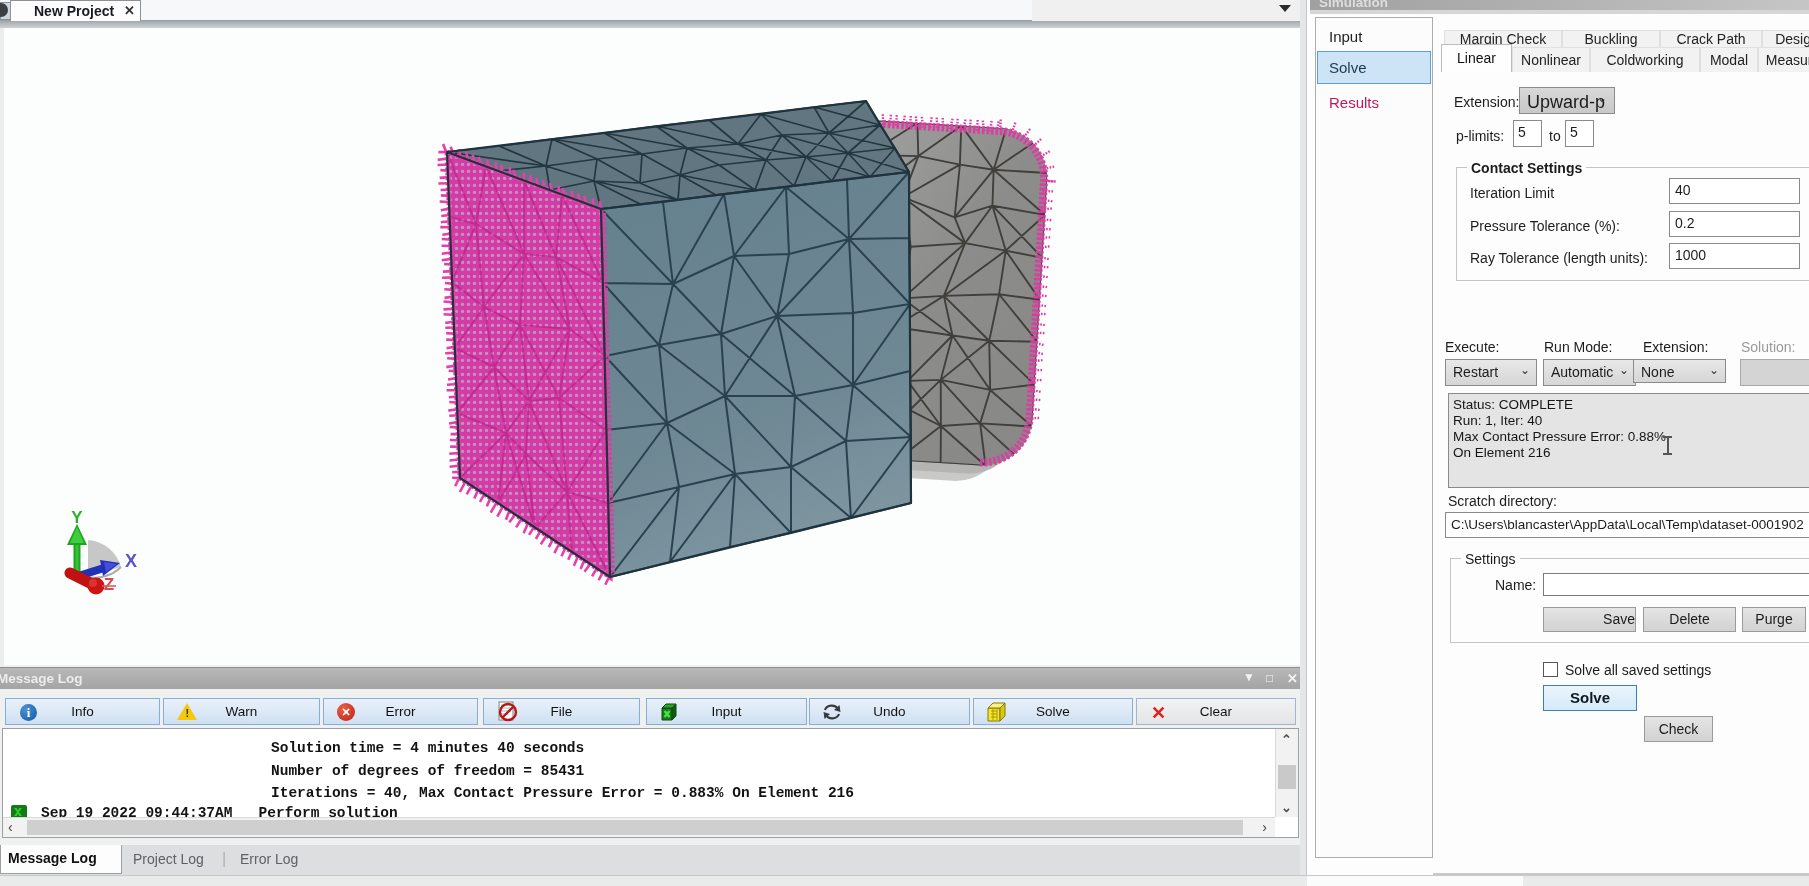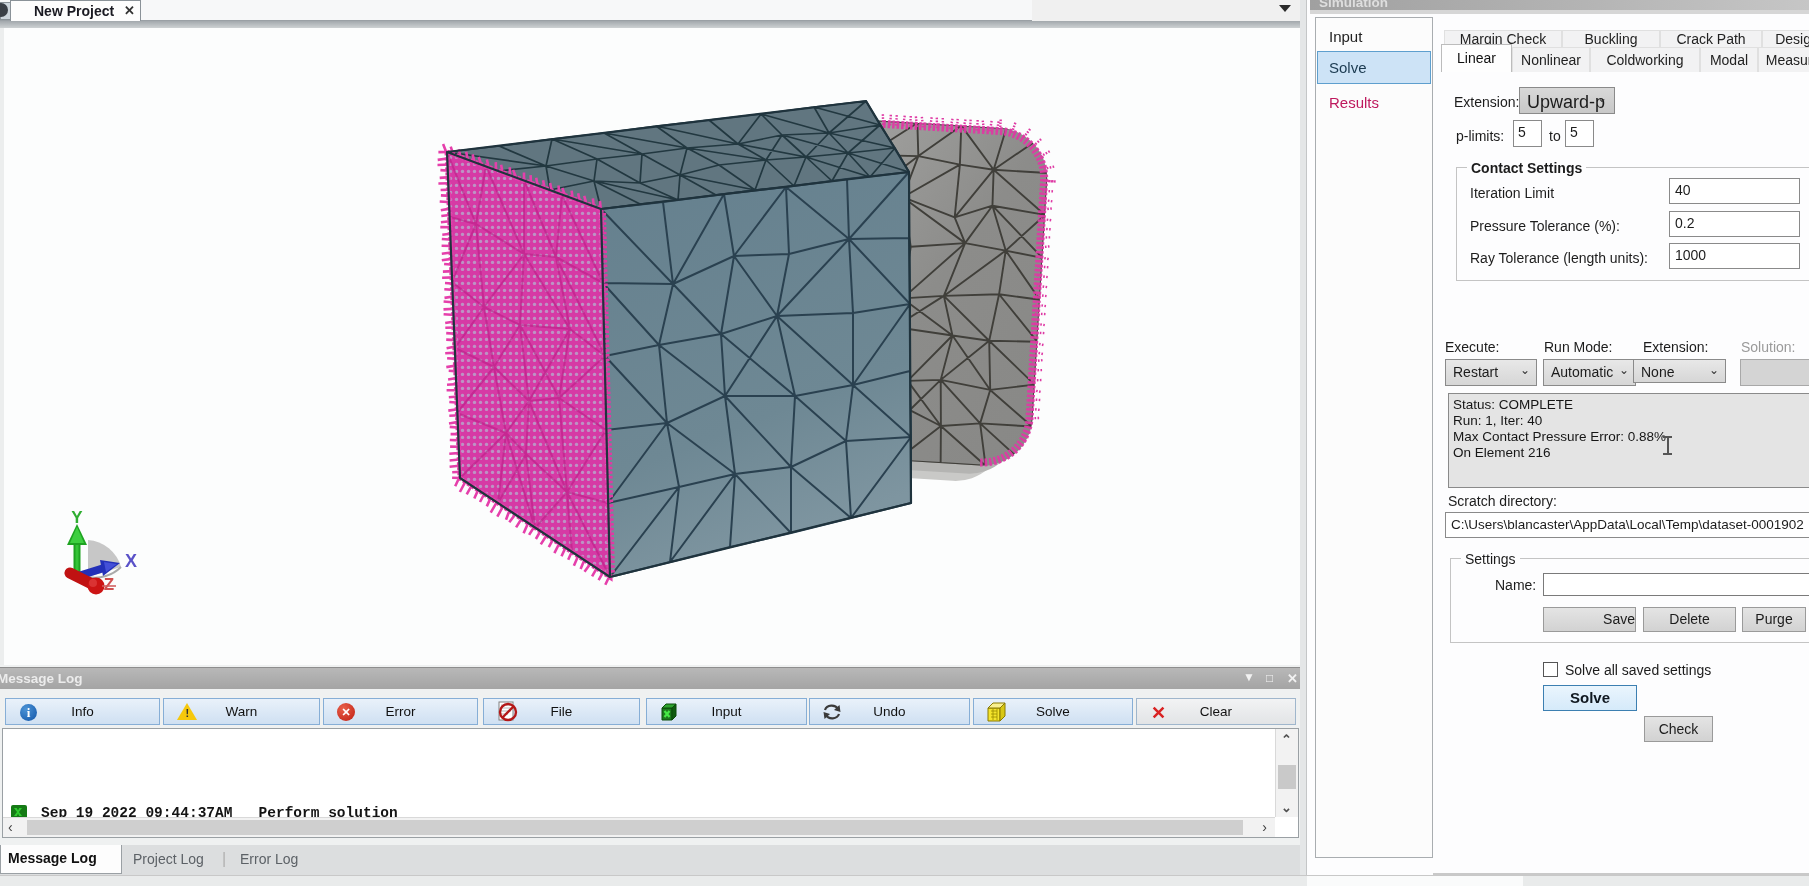--- a/index.html
+++ b/index.html
@@ -139,20 +139,23 @@
         </svg>
         <div class="abs" style="left:0;top:5px;width:100%;text-align:center;font-size:13.5px;color:#111;">Solve</div>
       </div>
       <div class="abs" style="left:1136px;top:9px;width:160px;height:27px;background:linear-gradient(#f2f3f4,#e2e4e6);border:1px solid #9fb6cc;">
         <div class="abs" style="left:14px;top:3px;color:#d92222;font-size:18px;font-weight:bold;">✕</div>
         <div class="abs" style="left:0;top:5px;width:100%;text-align:center;font-size:13.5px;color:#111;">Clear</div>
       </div>
   </div>
 
   <div class="abs" style="left:2px;top:63px;width:1297px;height:110px;background:#fff;border:1px solid #9aa0a4;">
+    <div class="abs" style="left:268px;top:8px;width:1000px;font-family:'Liberation Mono',monospace;font-size:14.5px;font-weight:bold;color:#131313;line-height:22.5px;white-space:pre;">Solution time = 4 minutes 40 seconds
+Number of degrees of freedom = 85431
+Iterations = 40, Max Contact Pressure Error = 0.883% On Element 216</div>
     <div class="abs" style="left:38px;top:76px;font-family:'Liberation Mono',monospace;font-size:14.5px;font-weight:bold;color:#131313;white-space:pre;">Sep 19 2022 09:44:37AM   Perform solution</div>
     <div class="abs" style="left:8px;top:76px;width:16px;height:15px;background:#157a15;border-radius:2px;">
       <div class="abs" style="left:3px;top:3px;width:8px;height:8px;background:#2ecc2e;clip-path:polygon(0 0,35% 0,50% 30%,65% 0,100% 0,62% 50%,100% 100%,65% 100%,50% 70%,35% 100%,0 100%,38% 50%);"></div>
     </div>
 
     <div class="abs" style="right:0;top:0;width:23px;height:88px;background:#f2f2f2;border-left:1px solid #d9d9d9;">
       <div class="abs" style="left:5px;top:3px;color:#505050;font-size:13px;font-weight:bold;">⌃</div>
       <div class="abs" style="left:2px;top:36px;width:18px;height:24px;background:#c9c9c9;"></div>
       <div class="abs" style="left:5px;bottom:2px;color:#505050;font-size:13px;font-weight:bold;">⌄</div>
     </div>

